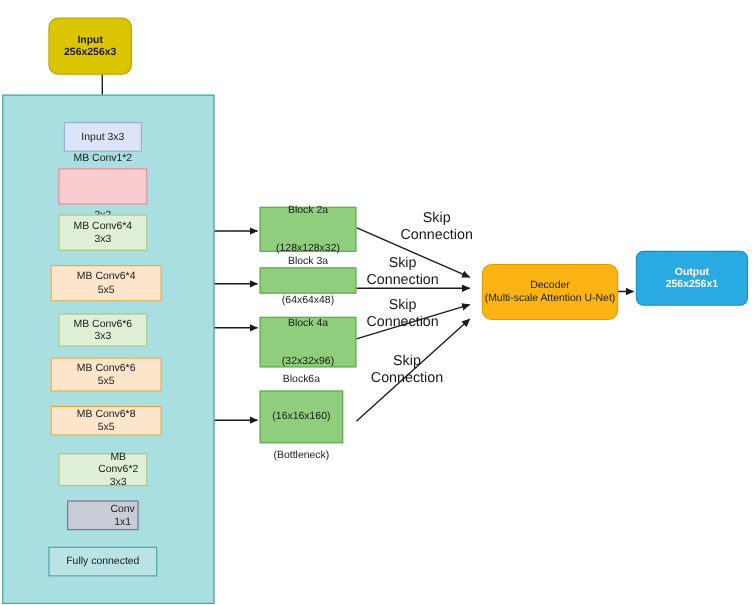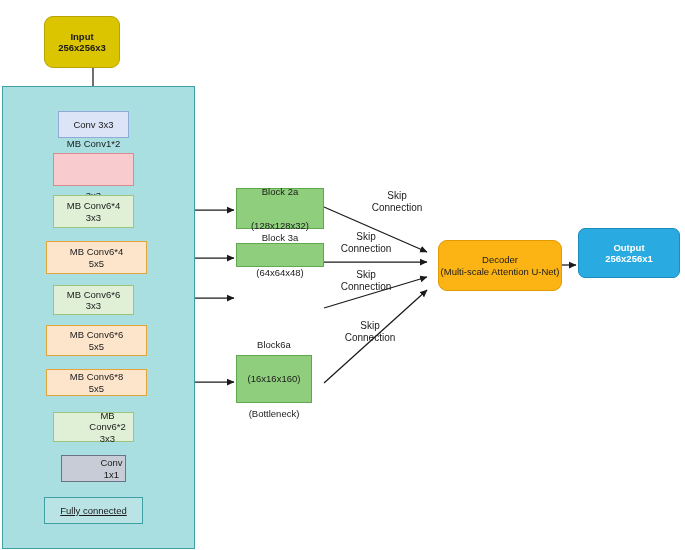--- a/index.html
+++ b/index.html
@@ -49,34 +49,34 @@
   
   .n-input {
     background: #dbc500; border: 1.3px solid #b8a300;
     border-radius: 9px; font-weight: bold;
   }
   .n-conv33 { background: #dce5f7; border: 1.3px solid #8faad6; }
   .n-pink   { background: #f8ccce; border: 1.3px solid #d98b90; }
   .n-green  { background: #dff0d6; border: 1.3px solid #9cc47f; }
   .n-orange { background: #fde5cc; border: 1.3px solid #e2a53c; }
   .n-gray   { background: #c8ccd6; border: 1.3px solid #6b7285; padding-left: 36px; }
-  .n-teal   { background: #b9e3e5; border: 1.3px solid #3f9fa5; text-decoration: underline; }
+  .n-teal   { background: #b9e3e5; border: 1.3px solid #3f9fa5; }
   .n-block  { background: #8fce7c; border: 1.3px solid #5fa84b; gap: 23px; }
   .n-decoder{
     background: #fcb415; border: 1.3px solid #e09a00;
     border-radius: 9px;
   }
   .n-output {
     background: #29abe2; border: 1.3px solid #1b8dbd;
     border-radius: 7px; color: #ffffff; font-weight: bold;
   }
 
   .edge-label {
     position: absolute;
-    font-size: 10px;
+    font-size: 13px;
     color: #1a1a1a;
     text-align: center;
     line-height: 1.16;
     z-index: 4;
     white-space: nowrap;
   }
 </style>
 </head>
 <body>
 
@@ -117,21 +117,21 @@
   </svg>
 
   <div id="encoder-panel"></div>
 
   <div class="node n-input" style="left:44px; top:4px; width:76px; height:52px;margin-top:12px;">
     <span>Input</span>
     <span class="l2">256x256x3</span>
   </div>
 
   <div class="node n-conv33" style="left:58px; top:111px; width:71px; height:27px;">
-    <span>Conv 3x3</span>
+    <span>Input 3x3</span>
   </div>
 
   <div class="node n-pink" style="left:53px; top:153px; width:81px; height:33px;gap:40px;">
     <span>MB Conv1*2</span>
     <span class="l2">3x3</span>
   </div>
 
   <div class="node n-green" style="left:53px; top:195px; width:81px; height:33px;">
     <span>MB Conv6*4</span>
     <span class="l2">3x3</span>
@@ -173,20 +173,24 @@
   <div class="node n-block" style="left:236px; top:188px; width:88px; height:41px;">
     <span>Block 2a</span>
     <span class="l2">(128x128x32)</span>
   </div>
 
   <div class="node n-block" style="left:236px; top:243px; width:88px; height:24px;">
     <span>Block 3a</span>
     <span class="l2">(64x64x48)</span>
   </div>
 
+  <div class="node n-block" style="left:236px; top:288px; width:88px; height:46px;">
+    <span>Block 4a</span>
+    <span class="l2">(32x32x96)</span>
+  </div>
 
   <div class="node n-block" style="left:236px; top:355px; width:76px; height:48px;">
     <span>Block6a</span>
     <span class="l2">(16x16x160)</span>
     <span class="l2">(Bottleneck)</span>
   </div>
 
   <div class="node n-decoder" style="left:438px; top:240px; width:124px; height:51px;">
     <span>Decoder</span>
     <span class="l2">(Multi-scale Attention U-Net)</span>

